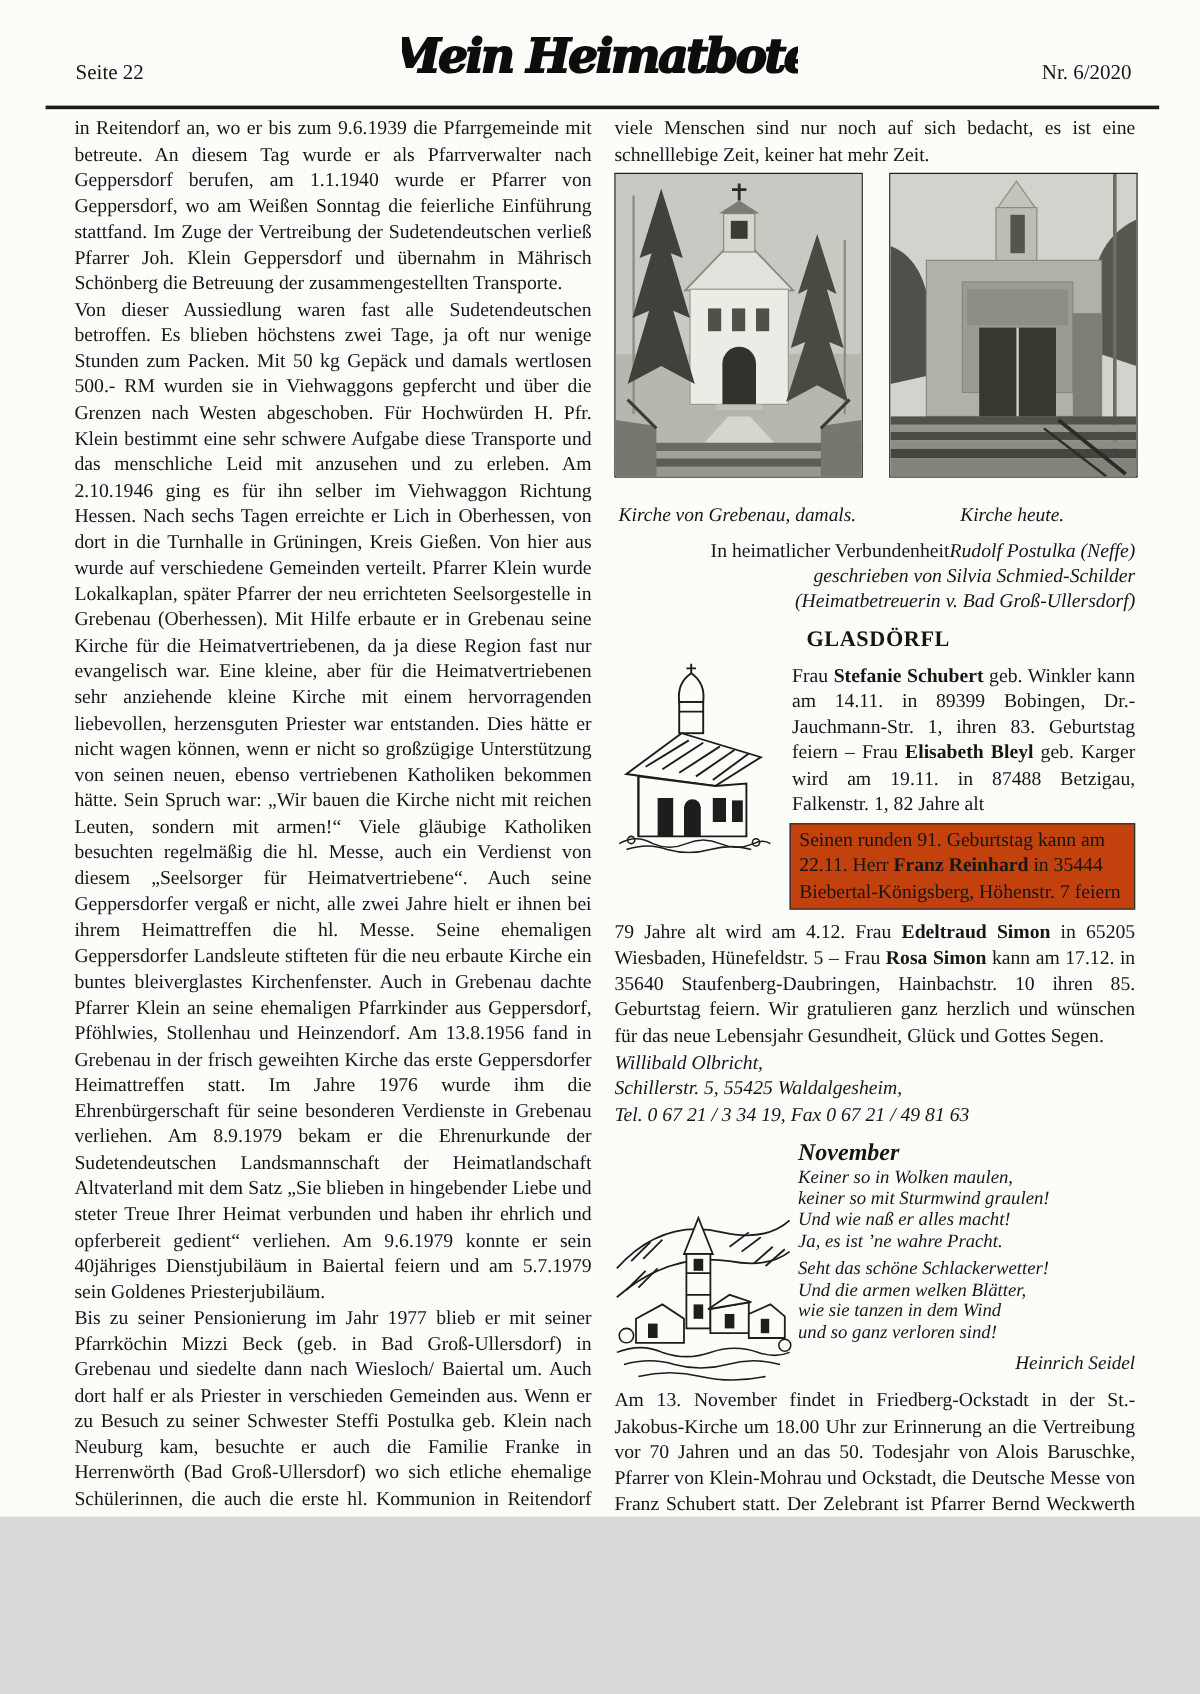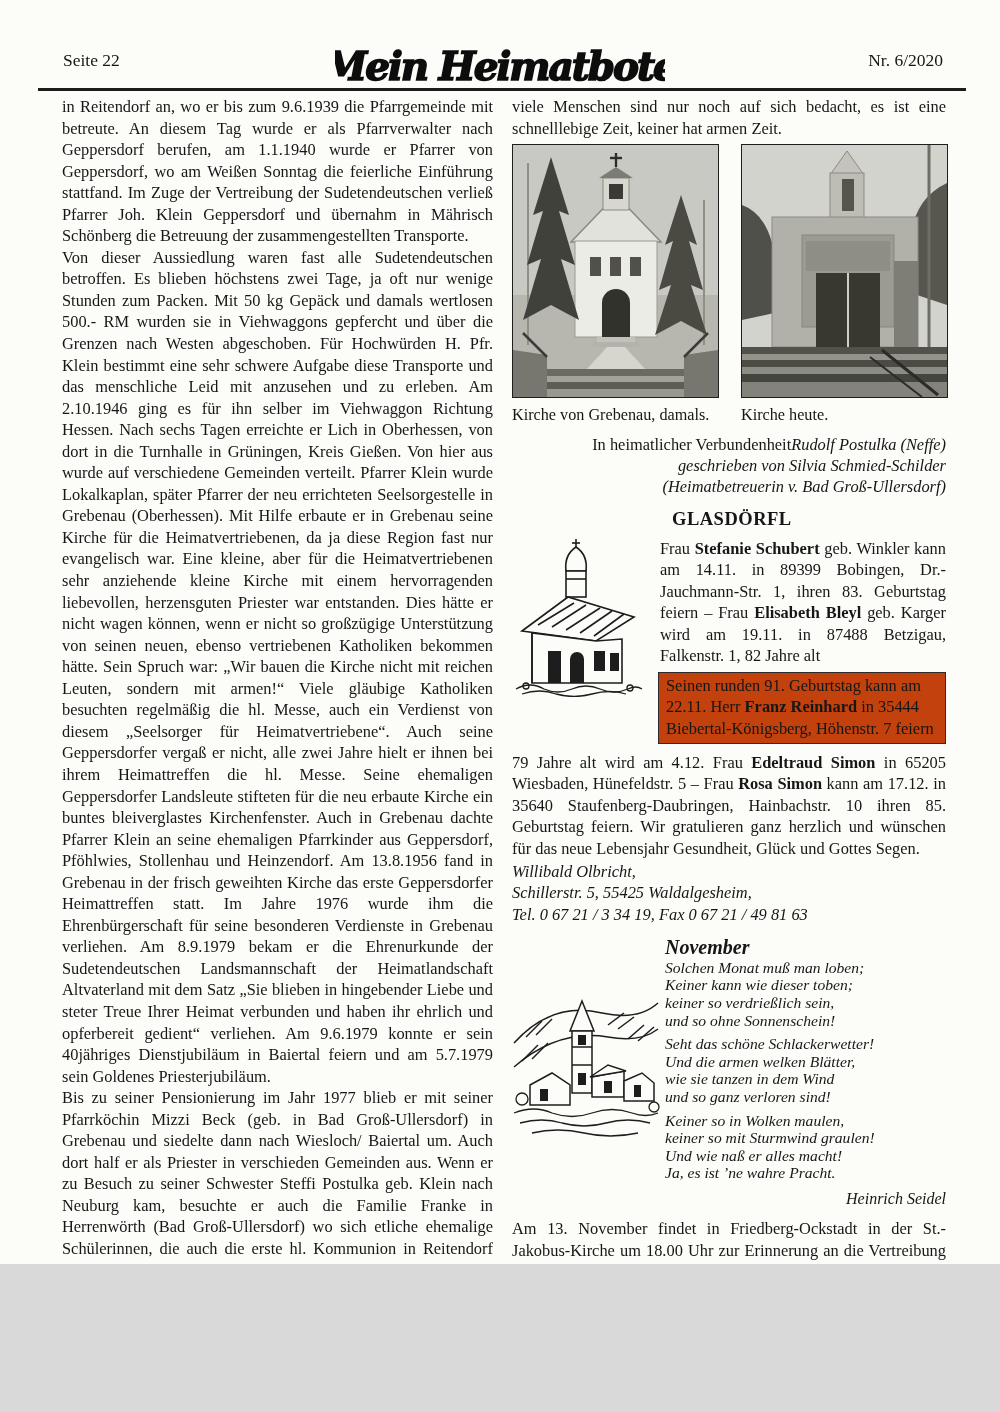--- a/index.html
+++ b/index.html
@@ -4,34 +4,34 @@
 <style>
   html,body { margin:0; padding:0; background:#d9d9d9; }
   .page {
     position:relative; width:1000px; height:1264px; margin:0 auto;
     background:#fcfcf9; color:#161616; overflow:hidden;
     font-family:"Liberation Serif", serif;
   }
   
   .hdr-page { position:absolute; left:63px; top:50px; font-size:17.5px; }
   .hdr-issue { position:absolute; right:57px; top:50px; font-size:17.5px; }
-  .masthead { position:absolute; left:0; right:0; top:38px; text-align:center; }
+  .masthead { position:absolute; left:0; right:0; top:18px; text-align:center; }
   .hdr-rule { position:absolute; left:38px; right:34px; top:88px; border-top:3px solid #1c1c1c; }
 
   
   .col { position:absolute; top:96px; font-size:16.4px; line-height:21.55px; }
   .col-left  { left:62px;  width:431px; }
   .col-right { left:512px; width:434px; }
   .col p { margin:0; text-align:justify; }
 
   
   .photos { display:flex; justify-content:space-between; margin-top:5px; }
   .photos figure { margin:0; width:205px; }
   .photos svg { display:block; border:1.5px solid #1e1e1e; background:#cfcfca; }
-  .photos figcaption { font-size:16.2px; margin-top:7px; line-height:20px; }
+  .photos figcaption { font-style:italic; font-size:16.2px; margin-top:21px; line-height:20px;text-align:center; }
 
   
   .credits { margin-top:9px; }
   .credits .l1 { display:flex; justify-content:flex-end; line-height:21px; }
   .it { font-style:italic; }
   .rt { text-align:right; line-height:21px; }
 
   
   .sec-h { font-size:18.5px; font-weight:bold; margin:0; padding-left:160px; letter-spacing:.5px; }
   .gl { position:relative; margin-top:12px; }
@@ -71,21 +71,21 @@
 
   <div class="col col-left">
       <p>in Reitendorf an, wo er bis zum 9.6.1939 die Pfarrgemeinde mit betreute. An diesem Tag wurde er als Pfarrverwalter nach Geppersdorf berufen, am 1.1.1940 wurde er Pfarrer von Geppersdorf, wo am Weißen Sonntag die feierliche Einführung stattfand. Im Zuge der Vertreibung der Sudetendeutschen verließ Pfarrer Joh. Klein Geppersdorf und übernahm in Mährisch Schönberg die Betreuung der zusammengestellten Transporte.</p>
       <p>Von dieser Aussiedlung waren fast alle Sudetendeutschen betroffen. Es blieben höchstens zwei Tage, ja oft nur wenige Stunden zum Packen. Mit 50 kg Gepäck und damals wertlosen 500.- RM wurden sie in Viehwaggons gepfercht und über die Grenzen nach Westen abgeschoben. Für Hochwürden H. Pfr. Klein bestimmt eine sehr schwere Aufgabe diese Transporte und das menschliche Leid mit anzusehen und zu erleben. Am 2.10.1946 ging es für ihn selber im Viehwaggon Richtung Hessen. Nach sechs Tagen erreichte er Lich in Oberhessen, von dort in die Turnhalle in Grüningen, Kreis Gießen. Von hier aus wurde auf verschiedene Gemeinden verteilt. Pfarrer Klein wurde Lokalkaplan, später Pfarrer der neu errichteten Seelsorgestelle in Grebenau (Oberhessen). Mit Hilfe erbaute er in Grebenau seine Kirche für die Heimatvertriebenen, da ja diese Region fast nur evangelisch war. Eine kleine, aber für die Heimatvertriebenen sehr anziehende kleine Kirche mit einem hervorragenden liebevollen, herzensguten Priester war entstanden. Dies hätte er nicht wagen können, wenn er nicht so großzügige Unterstützung von seinen neuen, ebenso vertriebenen Katholiken bekommen hätte. Sein Spruch war: „Wir bauen die Kirche nicht mit reichen Leuten, sondern mit armen!“ Viele gläubige Katholiken besuchten regelmäßig die hl. Messe, auch ein Verdienst von diesem „Seelsorger für Heimatvertriebene“. Auch seine Geppersdorfer vergaß er nicht, alle zwei Jahre hielt er ihnen bei ihrem Heimattreffen die hl. Messe. Seine ehemaligen Geppersdorfer Landsleute stifteten für die neu erbaute Kirche ein buntes bleiverglastes Kirchenfenster. Auch in Grebenau dachte Pfarrer Klein an seine ehemaligen Pfarrkinder aus Geppersdorf, Pföhlwies, Stollenhau und Heinzendorf. Am 13.8.1956 fand in Grebenau in der frisch geweihten Kirche das erste Geppersdorfer Heimattreffen statt. Im Jahre 1976 wurde ihm die Ehrenbürgerschaft für seine besonderen Verdienste in Grebenau verliehen. Am 8.9.1979 bekam er die Ehrenurkunde der Sudetendeutschen Landsmannschaft der Heimatlandschaft Altvaterland mit dem Satz „Sie blieben in hingebender Liebe und steter Treue Ihrer Heimat verbunden und haben ihr ehrlich und opferbereit gedient“ verliehen. Am 9.6.1979 konnte er sein 40jähriges Dienstjubiläum in Baiertal feiern und am 5.7.1979 sein Goldenes Priesterjubiläum.</p>
       <p>Bis zu seiner Pensionierung im Jahr 1977 blieb er mit seiner Pfarrköchin Mizzi Beck (geb. in Bad Groß-Ullersdorf) in Grebenau und siedelte dann nach Wiesloch/ Baiertal um. Auch dort half er als Priester in verschieden Gemeinden aus. Wenn er zu Besuch zu seiner Schwester Steffi Postulka geb. Klein nach Neuburg kam, besuchte er auch die Familie Franke in Herrenwörth (Bad Groß-Ullersdorf) wo sich etliche ehemalige Schülerinnen, die auch die erste hl. Kommunion in Reitendorf von ihm empfangen haben, eingefunden haben. Jedesmal ein kleines Heimattreffen, wo es sehr humorvolle Erzählungen aus der alten Heimat gab, ein unwiederbringlicher schöner unvergeßlicher Nachmittag, an den ich mich als Tochter der Familie Franke sehr gerne zurückerinnere.</p>
       <p>Nach langer Krankheit verstarb er am 9.3.1987 in Baiertal im Alter von 81 Jahren. Seine letzte Ruhestätte fand er in Neuburg bei seinem Vater und seiner Schwester. Sein einziger Neffe Rudolf Postulka pflegt seine letzte Ruhestätte, er wohnt mit seiner Lebensgefährtin in Bergheim bei Neuburg, sie ist die Tochter der Familie Franke. Ja, Heimat verbindet auch uns nachfolgende Generation, die noch Heimatverbundenheit weiterlebt.</p>
     </div>
 
   <div class="col col-right">
 
-    <p>viele Menschen sind nur noch auf sich bedacht, es ist eine schnelllebige Zeit, keiner hat armen Zeit.</p>
+    <p>viele Menschen sind nur noch auf sich bedacht, es ist eine schnelllebige Zeit, keiner hat mehr Zeit.</p>
 
     <div class="photos">
       <figure>
         <svg width="205" height="252" viewBox="0 0 205 252">
           <rect width="205" height="252" fill="#c9c9c3"></rect>
           <rect y="150" width="205" height="102" fill="#b7b7b0"></rect>
 
           <line x1="15" y1="18" x2="15" y2="200" stroke="#8f8f88" stroke-width="2"></line>
           <line x1="191" y1="55" x2="191" y2="200" stroke="#8f8f88" stroke-width="2"></line>
 
@@ -241,36 +241,30 @@
           <circle cx="10" cy="126" r="6"></circle>
             <circle cx="142" cy="134" r="5"></circle>
           <path d="M2,140 q20,-8 38,0 q20,7 40,0 q20,-7 40,0 q14,5 26,0"></path>
           <path d="M8,150 q22,-6 42,0 q22,6 44,0 q22,-6 44,0"></path>
           <path d="M20,160 q26,-6 52,0 q26,6 54,0"></path>
         </g>
       </svg>
       <div class="poem">
         <div class="poem-title">November</div>
         <div class="stanza">
-            <div>Solchen Monat muß man loben;</div>
-            <div>Keiner kann wie dieser toben;</div>
-            <div>keiner so verdrießlich sein,</div>
-            <div>und so ohne Sonnenschein!</div>
+            <div>Keiner so in Wolken maulen,</div>
+            <div>keiner so mit Sturmwind graulen!</div>
+            <div>Und wie naß er alles macht!</div>
+            <div>Ja, es ist ’ne wahre Pracht.</div>
           </div>
         <div class="stanza">
             <div>Seht das schöne Schlackerwetter!</div>
             <div>Und die armen welken Blätter,</div>
             <div>wie sie tanzen in dem Wind</div>
             <div>und so ganz verloren sind!</div>
           </div>
-        <div class="stanza">
-            <div>Keiner so in Wolken maulen,</div>
-            <div>keiner so mit Sturmwind graulen!</div>
-            <div>Und wie naß er alles macht!</div>
-            <div>Ja, es ist ’ne wahre Pracht.</div>
-          </div>
       </div>
       <div class="poem-author">Heinrich Seidel</div>
       <p class="announce">Am 13. November findet in Friedberg-Ockstadt in der St.-Jakobus-Kirche um 18.00 Uhr zur Erinnerung an die Vertreibung vor 70 Jahren und an das 50. Todesjahr von Alois Baruschke, Pfarrer von Klein-Mohrau und Ockstadt, die Deutsche Messe von Franz Schubert statt. Der Zelebrant ist Pfarrer Bernd Weckwerth von Ockstadt. Die Predigt hält Prof. Dr. Rudolf Grulich, Theologe und Kirchenhistori-</p>
     </section>
 
   </div>
 </div>
 
 </body></html>

